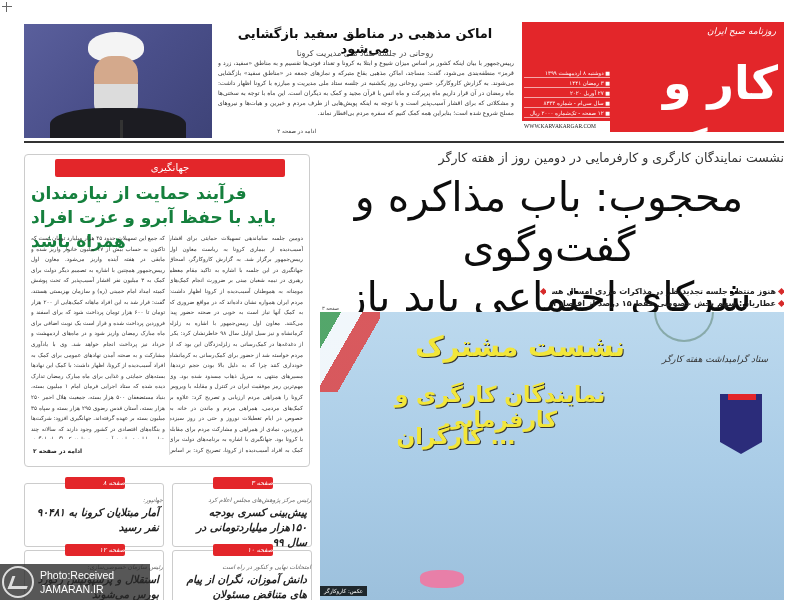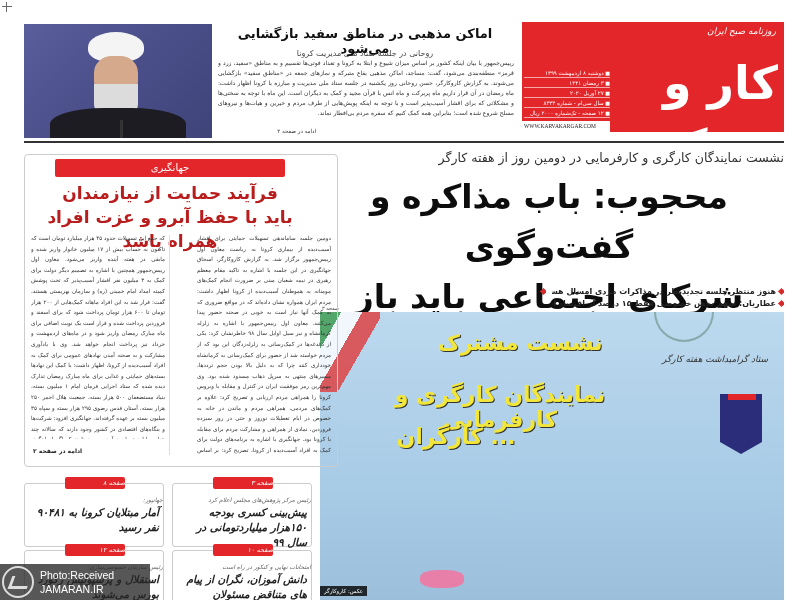--- a/index.html
+++ b/index.html
@@ -28,43 +28,43 @@
   .top-photo .robe { position: absolute; left: 26px; top: 84px; width: 136px; height: 40px; background: #1c1c22; border-radius: 40% 40% 0 0; }
   .top-photo .mic { position: absolute; left: 96px; top: 96px; width: 3px; height: 20px; background: #333; }
   .top-story .kicker { position: absolute; right: 6px; top: 4px; width: 290px; text-align: center; font-size: 8px; color: #444; margin-top: 23px; }
   .top-story .headline { position: absolute; right: 6px; top: 4px; width: 290px; text-align: center; font-size: 13px; font-weight: bold; color: #111; }
   .top-story .body { position: absolute; right: 2px; top: 36px; width: 296px; font-size: 6px; line-height: 10px; color: #333; text-align: justify; }
   .top-story .continued { position: absolute; right: 200px; top: 106px; font-size: 5.5px; color: #333; }
   .rule-top { position: absolute; left: 24px; top: 141px; width: 760px; height: 2px; background: #333; }
 
   
   .main-kicker { position: absolute; right: 16px; top: 150px; width: 470px; text-align: right; font-size: 12.5px; color: #333; white-space: nowrap; }
-  .main-headline { position: absolute; right: 16px; top: 172px; width: 470px; text-align: center; font-weight: bold; font-size: 33px; line-height: 50px; color: #0d0d0d; letter-spacing: -1px; }
+  .main-headline { position: absolute; right: 16px; top: 172px; width: 470px; text-align: center; font-weight: normal; font-size: 41px; line-height: 50px; color: #0d0d0d; letter-spacing: -1px; }
   .bullets { position: absolute; right: 16px; top: 286px; width: 470px; display: flex; flex-direction: row; justify-content: space-between; }
   .bullet-col { width: 232px; }
   .bullet { font-size: 8px; font-weight: bold; color: #222; height: 12px; line-height: 12px; white-space: nowrap; overflow: hidden; }
   .bullet .diamond { display: inline-block; width: 5px; height: 5px; background: #d62a2a; transform: rotate(45deg); margin-left: 3px; vertical-align: middle; }
   .page-ref-main { position: absolute; left: 322px; top: 305px; font-size: 5px; color: #444; }
 
   
   .main-photo { position: absolute; left: 320px; top: 312px; width: 464px; height: 288px; background: linear-gradient(180deg,#bcd9ee 0%,#a8cbe6 60%,#9cc0dc 100%); overflow: hidden; }
   .banner-text { position: absolute; left: 90px; width: 220px; text-align: center; color: #f2e63a; font-weight: bold; text-shadow: 1px 1px 0 #333; font-size: 22px; }
   .flag { position: absolute; left: 0; top: 0; width: 60px; height: 80px; background: linear-gradient(120deg,#3a9a4a 0 20%,#ffffff 20% 40%,#e03a3a 40% 60%,transparent 60%); opacity: .8; }
   .emblem { position: absolute; right: 70px; top: 0; width: 60px; height: 30px; border-radius: 0 0 30px 30px; border: 2px solid #8aa; border-top: none; }
   .hq-text { position: absolute; right: 16px; top: 42px; font-size: 9px; color: #333; font-style: italic; }
   .ilna-logo { position: absolute; right: 22px; top: 82px; width: 42px; height: 60px; background: #2b2c7a; clip-path: polygon(0 0,100% 0,100% 80%,50% 100%,0 80%); }
   .ilna-logo:before { content: ""; position: absolute; left: 8px; top: -6px; width: 28px; height: 12px; background: #e3262a; }
   .person { position: absolute; }
   .photo-credit { position: absolute; left: 0; bottom: 4px; background: rgba(0,0,0,0.8); color: #fff; font-size: 5.5px; padding: 2px 4px; }
   .pink-mask { position: absolute; left: 100px; top: 258px; width: 44px; height: 18px; background: #e87fa8; border-radius: 40%; }
 
   
-  .left-box { position: absolute; left: 24px; top: 154px; width: 314px; height: 313px; border: 1px solid #ccc; border-radius: 4px; }
+  .left-box { position: absolute; left: 24px; top: 154px; width: 286px; height: 313px; border: 1px solid #ccc; border-radius: 4px; }
   .section-tag { position: absolute; left: 30px; top: 4px; width: 230px; height: 18px; background: #e3262a; color: #fff; text-align: center; font-size: 10px; line-height: 18px; border-radius: 2px; }
-  .left-box .headline { position: absolute; left: 6px; top: 26px; width: 278px; text-align: center; font-weight: bold; font-size: 17px; line-height: 24px; color: #b91c1c; }
+  .left-box .headline { position: absolute; left: 6px; top: 26px; width: 278px; text-align: left; font-weight: bold; font-size: 17px; line-height: 24px; color: #15803d; }
   .left-box .col { position: absolute; top: 78px; width: 134px; font-size: 5.6px; line-height: 10.6px; color: #333; text-align: justify; }
   .left-box .col.right { right: 6px; }
   .left-box .col.left { left: 6px; }
   .left-box .continued { position: absolute; left: 8px; top: 292px; font-size: 6px; font-weight: bold; color: #222; }
   .col-divider { position: absolute; left: 144px; top: 80px; width: 1px; height: 220px; background: #ddd; }
 
   
   .teaser { position: absolute; width: 140px; height: 64px; border: 1px solid #ccc; border-radius: 3px; text-align: right; font-style: italic; }
   .teaser .page-tag { position: absolute; left: 40px; top: -7px; width: 60px; height: 12px; background: #e3262a; color: #fff; font-size: 6.5px; line-height: 12px; border-radius: 2px; }
   .teaser .kicker { margin-top: 12px; font-size: 6px; color: #666; }
@@ -121,21 +121,21 @@
   </div>
   <div class="bullet-col">
     <div class="bullet"><span class="diamond"></span></div>
   </div>
 </div>
 <div class="page-ref-main">صفحه ۳</div>
 
 <div class="main-photo">
   <div class="flag"></div>
   <div class="emblem"></div>
-  <div class="banner-text" style="top:18px;font-size:22px;">نشست مشترک</div>
+  <div class="banner-text" style="top:18px;font-size:28px;">نشست مشترک</div>
   <div class="banner-text" style="top:70px;left:30px;width:300px;">نمایندگان کارگری و کارفرمایی</div>
   <div class="banner-text" style="top:112px;left:36px;width:200px;">... کارگران</div>
   <div class="hq-text">ستاد گرامیداشت هفته کارگر</div>
   <div class="ilna-logo"></div>
 
   <div class="person">
     
     
   </div>
 

